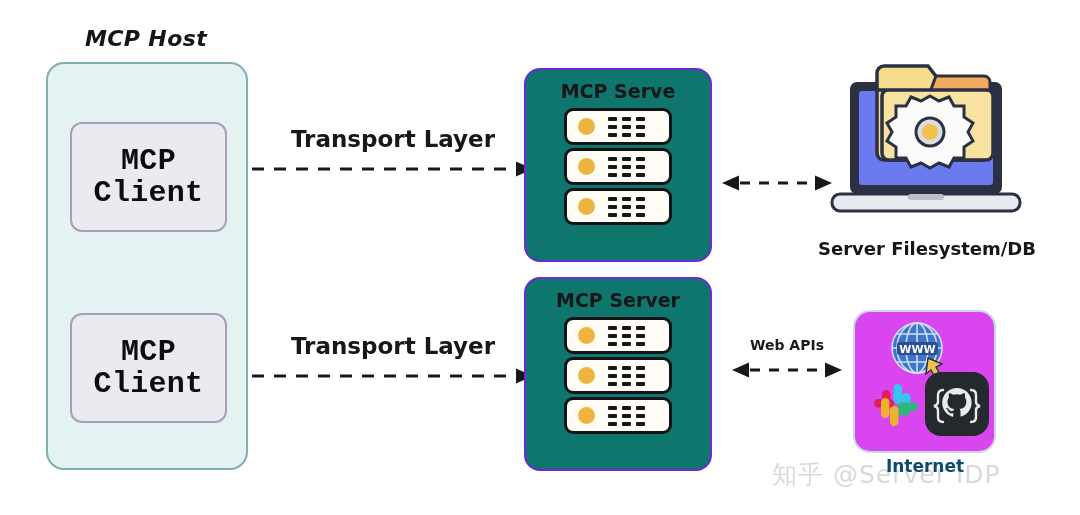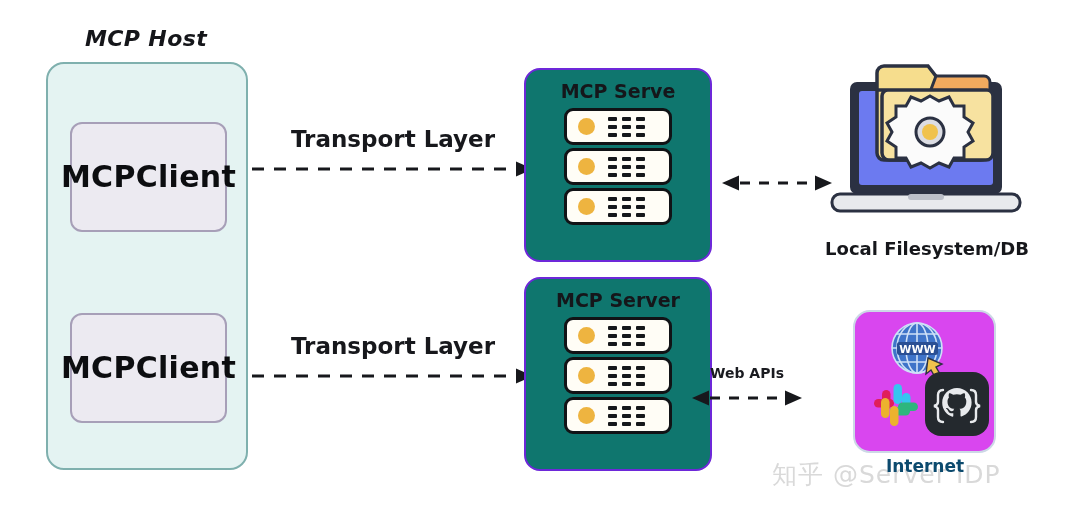--- a/index.html
+++ b/index.html
@@ -47,23 +47,25 @@
   .client-box {
     position: absolute;
     left: 70px;
     width: 157px;
     height: 110px;
     background: #eceaf1;
     border: 2px solid #a79fb8;
     border-radius: 12px;
     box-sizing: border-box;
     display: flex;
+    flex-direction: column;
     align-items: center;
     justify-content: center;
     line-height: 1.08;
+    font-family: Liberation Mono, monospace;
   }
   .client-box.top { top: 122px; }
   .client-box.bottom { top: 313px; }
   .client-box span {
     font-size: 30px;
     font-weight: 700;
     color: #0c0d10;
     letter-spacing: 0.3px;
   }
 
@@ -151,21 +153,21 @@
     border-radius: 1px;
   }
 
   
   .linkarrow {
     position: absolute;
     width: 110px;
     height: 46px;
   }
   .linkarrow.top { left: 722px; top: 150px; }
-  .linkarrow.bottom { left: 692px; top: 337px; margin-top: 28px; }
+  .linkarrow.bottom { left: 732px; top: 337px; }
   .linkarrow .llabel {
     position: absolute;
     top: 0;
     left: 0;
     width: 100%;
     text-align: center;
     font-size: 14px;
     font-weight: 700;
     color: #1a1b20;
   }
@@ -400,21 +402,21 @@
       <path d="M110 16 h48 a6 6 0 0 1 6 6 v10 h-60 z" fill="#f2aa5e" stroke="#2b3142" stroke-width="3"></path>
       <path d="M51 30 h110 a6 6 0 0 1 6 6 v57 a7 7 0 0 1 -7 7 h-97 a7 7 0 0 1 -7 -7 v-57 a6 6 0 0 1 6 -6 z" fill="#f7e2a0" stroke="#2b3142" stroke-width="3.5"></path>
 
       <g transform="translate(104,72)">
         <path d="M0,-36 L9,-31 L19,-35 L24,-26 L34,-26 L34,-15 L43,-9 L38,0 L43,9 L34,15 L34,26 L24,26 L19,35 L9,31 L0,36 L-9,31 L-19,35 L-24,26 L-34,26 L-34,15 L-43,9 L-38,0 L-43,-9 L-34,-15 L-34,-26 L-24,-26 L-19,-35 L-9,-31 Z" fill="#fbfbfb" stroke="#2b3142" stroke-width="3"></path>
         <circle cx="0" cy="0" r="14" fill="#dcdde3" stroke="#2b3142" stroke-width="3"></circle>
         <circle cx="0" cy="0" r="8" fill="#f0c24d"></circle>
       </g>
     </svg>
   </div>
-  <div class="fs-label">Local Filesystem/DB</div>
+  <div class="fs-label">Server Filesystem/DB</div>
 
   <div class="internet-box">
 
     <span class="ic ic-www">
       <svg width="66" height="62" viewBox="0 0 66 62">
         <circle cx="31" cy="28" r="25" fill="#3f74c9"></circle>
         <g stroke="#cfe0f7" stroke-width="1.6" fill="none">
           <ellipse cx="31" cy="28" rx="25" ry="25"></ellipse>
           <ellipse cx="31" cy="28" rx="11" ry="25"></ellipse>
           <ellipse cx="31" cy="28" rx="20" ry="25"></ellipse>

